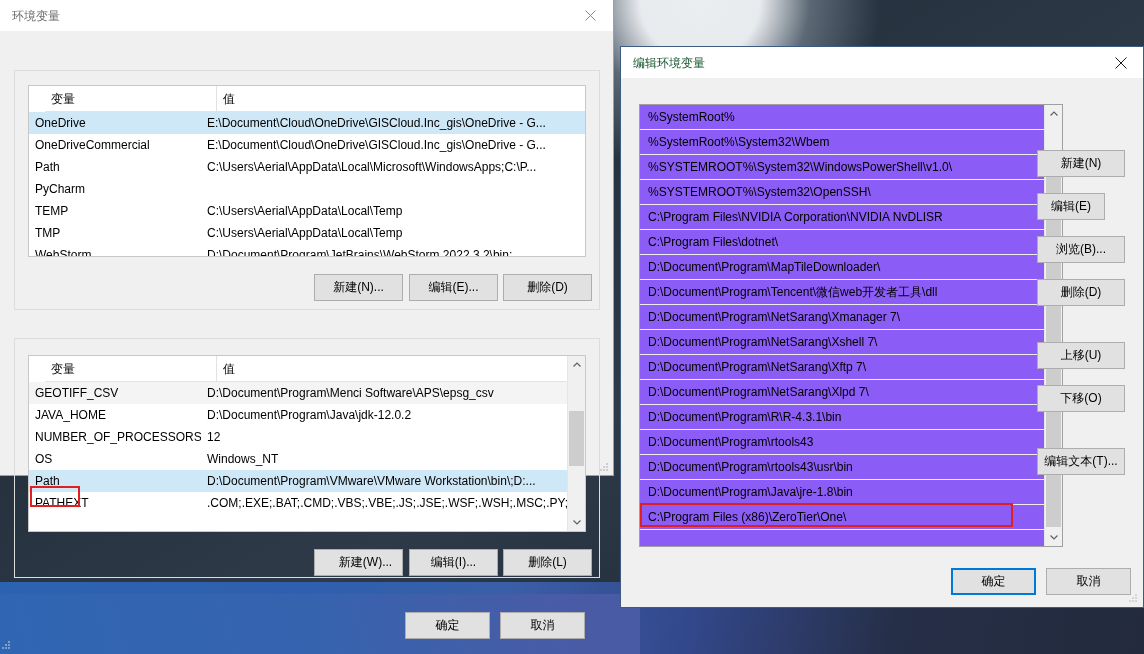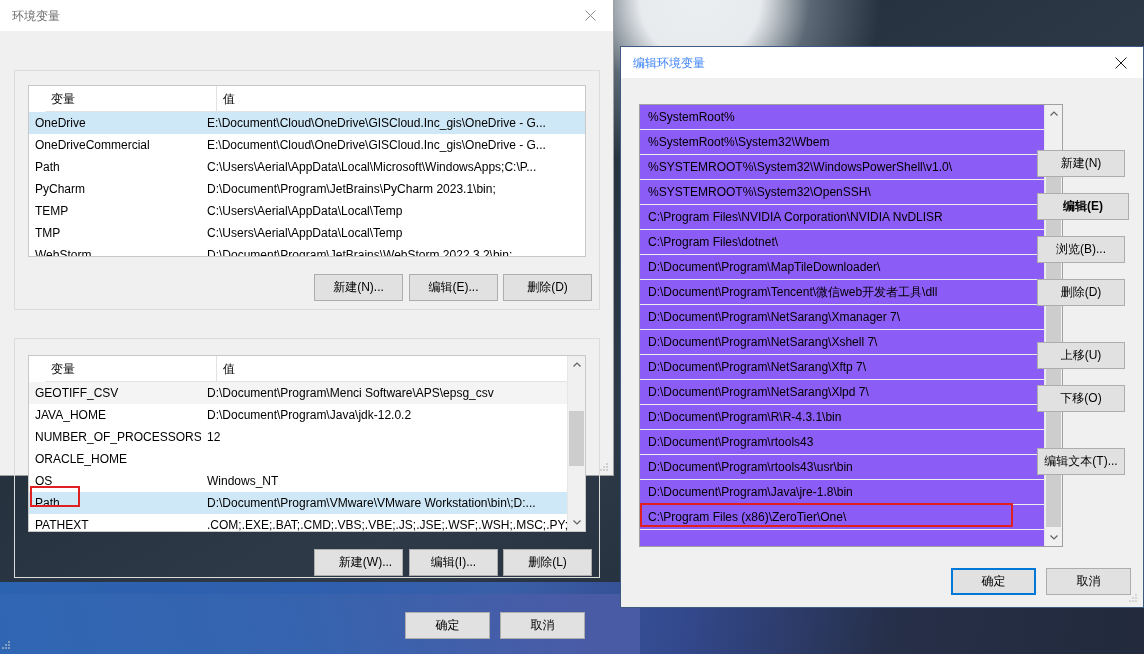--- a/index.html
+++ b/index.html
@@ -55,21 +55,21 @@
   .vscroll .arrow.bot{position:absolute;bottom:0;left:0;right:0;}
   .vscroll .thumb{position:absolute;left:1px;right:1px;background:#cdcdcd;cursor:pointer;}
 
   .btn{position:absolute;box-sizing:border-box;background:#e1e1e1;border:1px solid #adadad;
     font-size:12px;color:#000;display:flex;align-items:center;justify-content:center;cursor:pointer;
     font-family:"Liberation Sans","DejaVu Sans",sans-serif;}
   .btn.focus{border:2px solid #0078d7;background:#e1e1e1;}
 
   
   #dlg-edit{left:620px;top:46px;width:524px;height:562px;border:1px solid #3d5a80;}
-  #dlg-edit .titlebar .title{color:#3b82f6;}
+  #dlg-edit .titlebar .title{color:#14532d;}
   #list-edit{position:absolute;left:18px;top:57px;width:424px;height:443px;
     background:#8b5cf6;border:1px solid #a0a0a0;box-sizing:border-box;overflow:hidden;}
   #list-edit .el-row{height:25px;line-height:25px;padding-left:8px;font-size:12px;
     border-bottom:1px solid #ededed;white-space:nowrap;overflow:hidden;box-sizing:border-box;
     margin-right:17px;}
   #grip-dlg{position:absolute;right:4px;bottom:4px;width:10px;height:10px;opacity:.55;}
 </style>
 </head>
 <body>
 
@@ -116,21 +116,20 @@
         <div class="lv-row">
           <div class="cell1">OneDriveCommercial</div>
           <div class="cell2">E:\Document\Cloud\OneDrive\GISCloud.Inc_gis\OneDrive - G...</div>
         </div>
         <div class="lv-row">
           <div class="cell1">Path</div>
           <div class="cell2">C:\Users\Aerial\AppData\Local\Microsoft\WindowsApps;C:\P...</div>
         </div>
         <div class="lv-row">
           <div class="cell1">PyCharm</div>
-          <div class="cell2">D:\Document\Program\JetBrains\PyCharm 2023.1\bin;</div>
         </div>
         <div class="lv-row">
           <div class="cell1">TEMP</div>
           <div class="cell2">C:\Users\Aerial\AppData\Local\Temp</div>
         </div>
         <div class="lv-row">
           <div class="cell1">TMP</div>
           <div class="cell2">C:\Users\Aerial\AppData\Local\Temp</div>
         </div>
         <div class="lv-row">
@@ -158,24 +157,20 @@
           <div class="cell1">GEOTIFF_CSV</div>
           <div class="cell2">D:\Document\Program\Menci Software\APS\epsg_csv</div>
         </div>
         <div class="lv-row">
           <div class="cell1">JAVA_HOME</div>
           <div class="cell2">D:\Document\Program\Java\jdk-12.0.2</div>
         </div>
         <div class="lv-row">
           <div class="cell1">NUMBER_OF_PROCESSORS</div>
           <div class="cell2">12</div>
-        </div>
-        <div class="lv-row">
-          <div class="cell1">ORACLE_HOME</div>
-          <div class="cell2"></div>
         </div>
         <div class="lv-row">
           <div class="cell1">OS</div>
           <div class="cell2">Windows_NT</div>
         </div>
         <div class="lv-row sel">
           <div class="cell1">Path</div>
           <div class="cell2">D:\Document\Program\VMware\VMware Workstation\bin\;D:...</div>
         </div>
         <div class="lv-row">
@@ -263,21 +258,21 @@
             <path d="M0.5 0.5 L4 4 L7.5 0.5" stroke="#606060" fill="none" stroke-width="1.2"></path>
           </svg>
       </div>
     </div>
   </div>
 
   <div class="redbox" id="java-redbox" style="left:19px;top:456px;width:373px;height:24px;"></div>
 
   <div id="side-buttons">
       <div class="btn" style="left: 416px; top: 103px; width: 88px; height: 27px;">新建(N)</div>
-      <div class="btn" style="left: 416px; top: 146px; width: 92px; height: 27px; font-weight: bold;">编辑(E)</div>
+      <div class="btn" style="left: 416px; top: 146px; width: 68px; height: 27px;">编辑(E)</div>
       <div class="btn" style="left: 416px; top: 189px; width: 88px; height: 27px;">浏览(B)...</div>
       <div class="btn" style="left: 416px; top: 232px; width: 88px; height: 27px;">删除(D)</div>
       <div class="btn" style="left: 416px; top: 295px; width: 88px; height: 27px;">上移(U)</div>
       <div class="btn" style="left: 416px; top: 338px; width: 88px; height: 27px;">下移(O)</div>
       <div class="btn" style="left: 416px; top: 401px; width: 88px; height: 27px;">编辑文本(T)...</div>
     </div>
 
   <div class="btn focus" style="left:330px;top:521px;width:85px;height:27px;">确定</div>
   <div class="btn" style="left:425px;top:521px;width:85px;height:27px;">取消</div>
 

